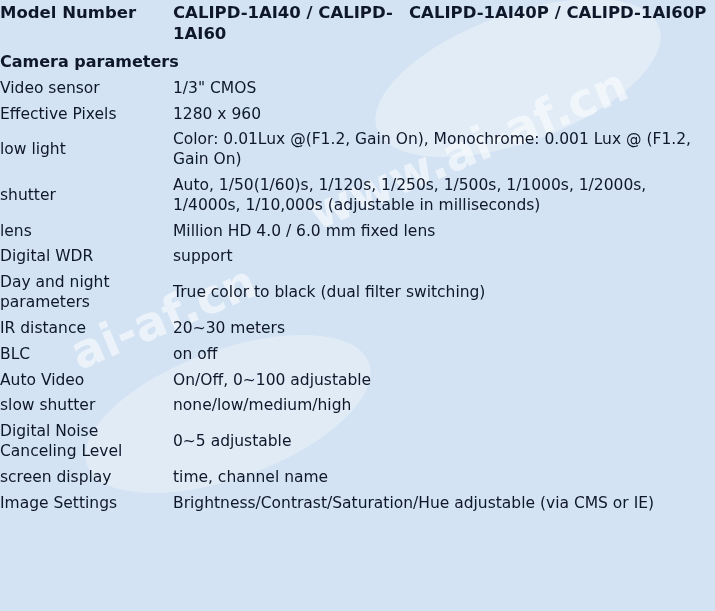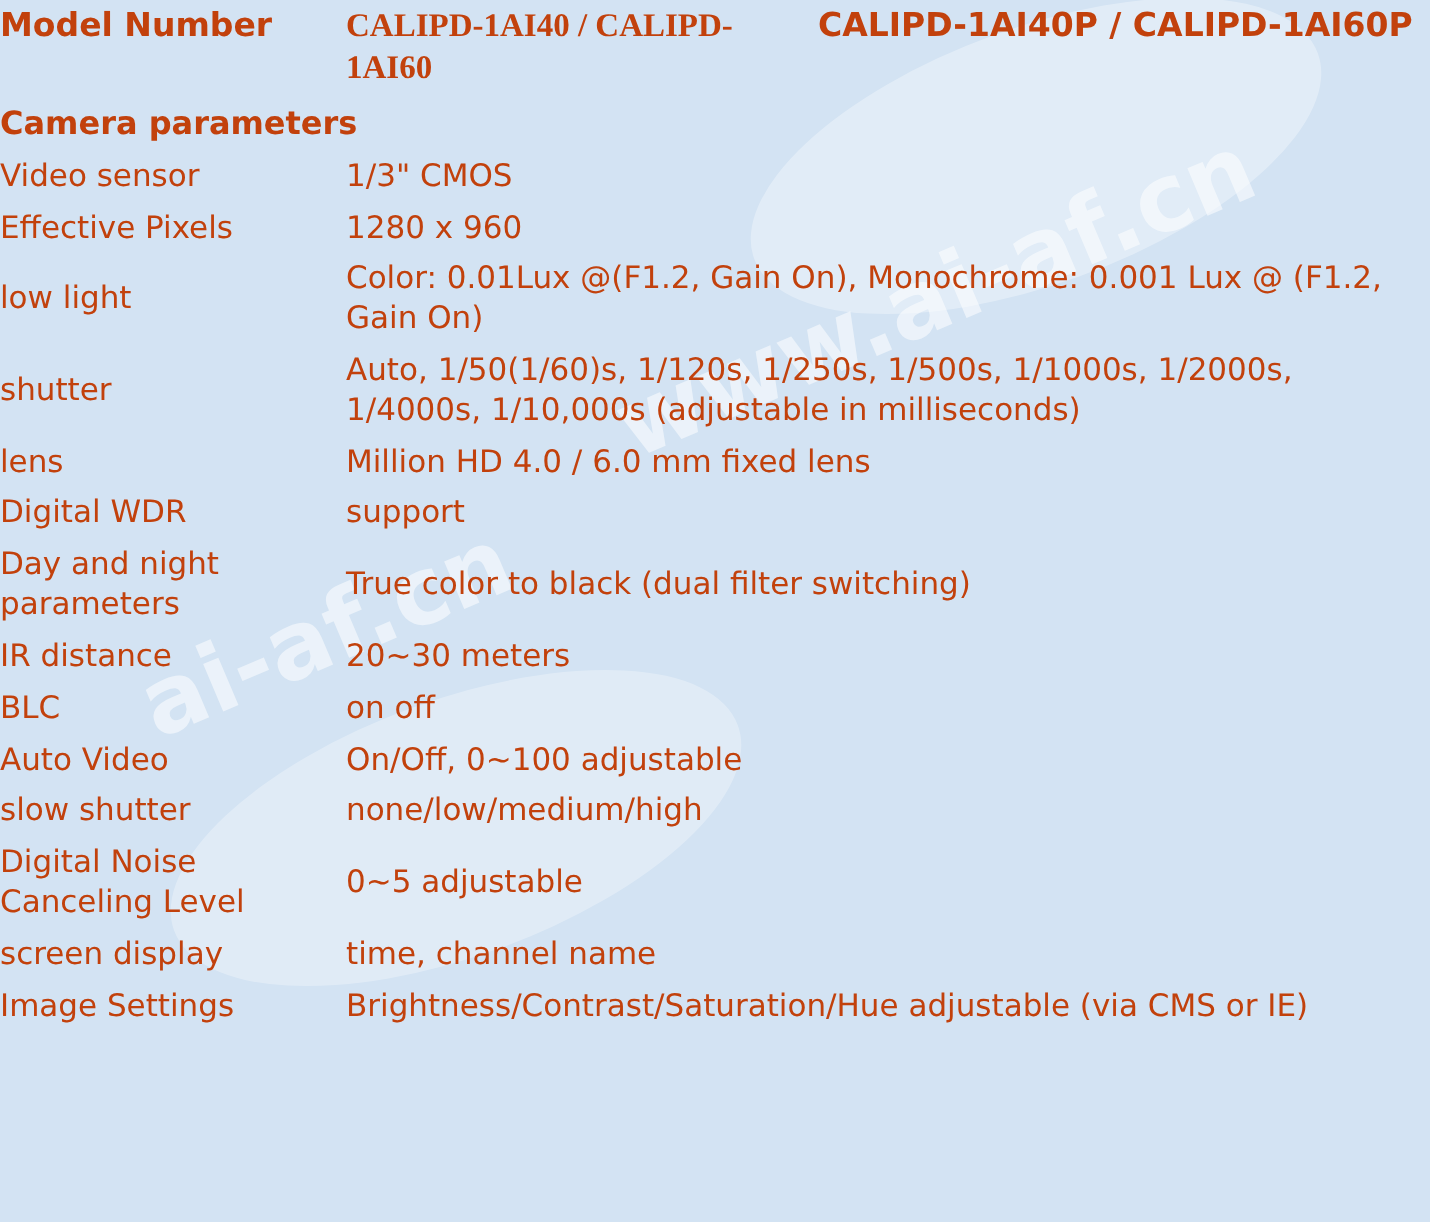--- a/index.html
+++ b/index.html
@@ -63,21 +63,21 @@
     position: relative;
     z-index: 2;
     width: 715px;
     border-collapse: collapse;
     table-layout: fixed;
   }
   table.spec td {
     vertical-align: middle;
     padding: 3px 0 3px 0;
     font-size: 15.5px;
-    color: #c2410c;
+    color: #0f172a;
     line-height: 1.28;
   }
   td.label {
     width: 173px;
     padding-left: 24px;
     padding-right: 4px;
   }
   td.value {
     padding-right: 12px;
     padding-left: 2px;
@@ -91,21 +91,21 @@
   tr.section td {
     font-weight: bold;
     font-size: 16px;
     padding-top: 5px;
     padding-bottom: 3px;
     margin-left: 40px;
   }
   td.val2 {
     padding-right: 8px;
   }
-  .hdr-col2 { width: 236px; font-family: Liberation Serif, serif; }
+  .hdr-col2 { width: 236px; }
 </style>
 </head>
 <body>
 
 <div class="wm-ellipse"></div>
 <div class="wm-ellipse2"></div>
 <div class="watermark wm1">ai-af.cn</div>
 <div class="watermark wm2">www.ai-af.cn</div>
 
 <table class="spec">

